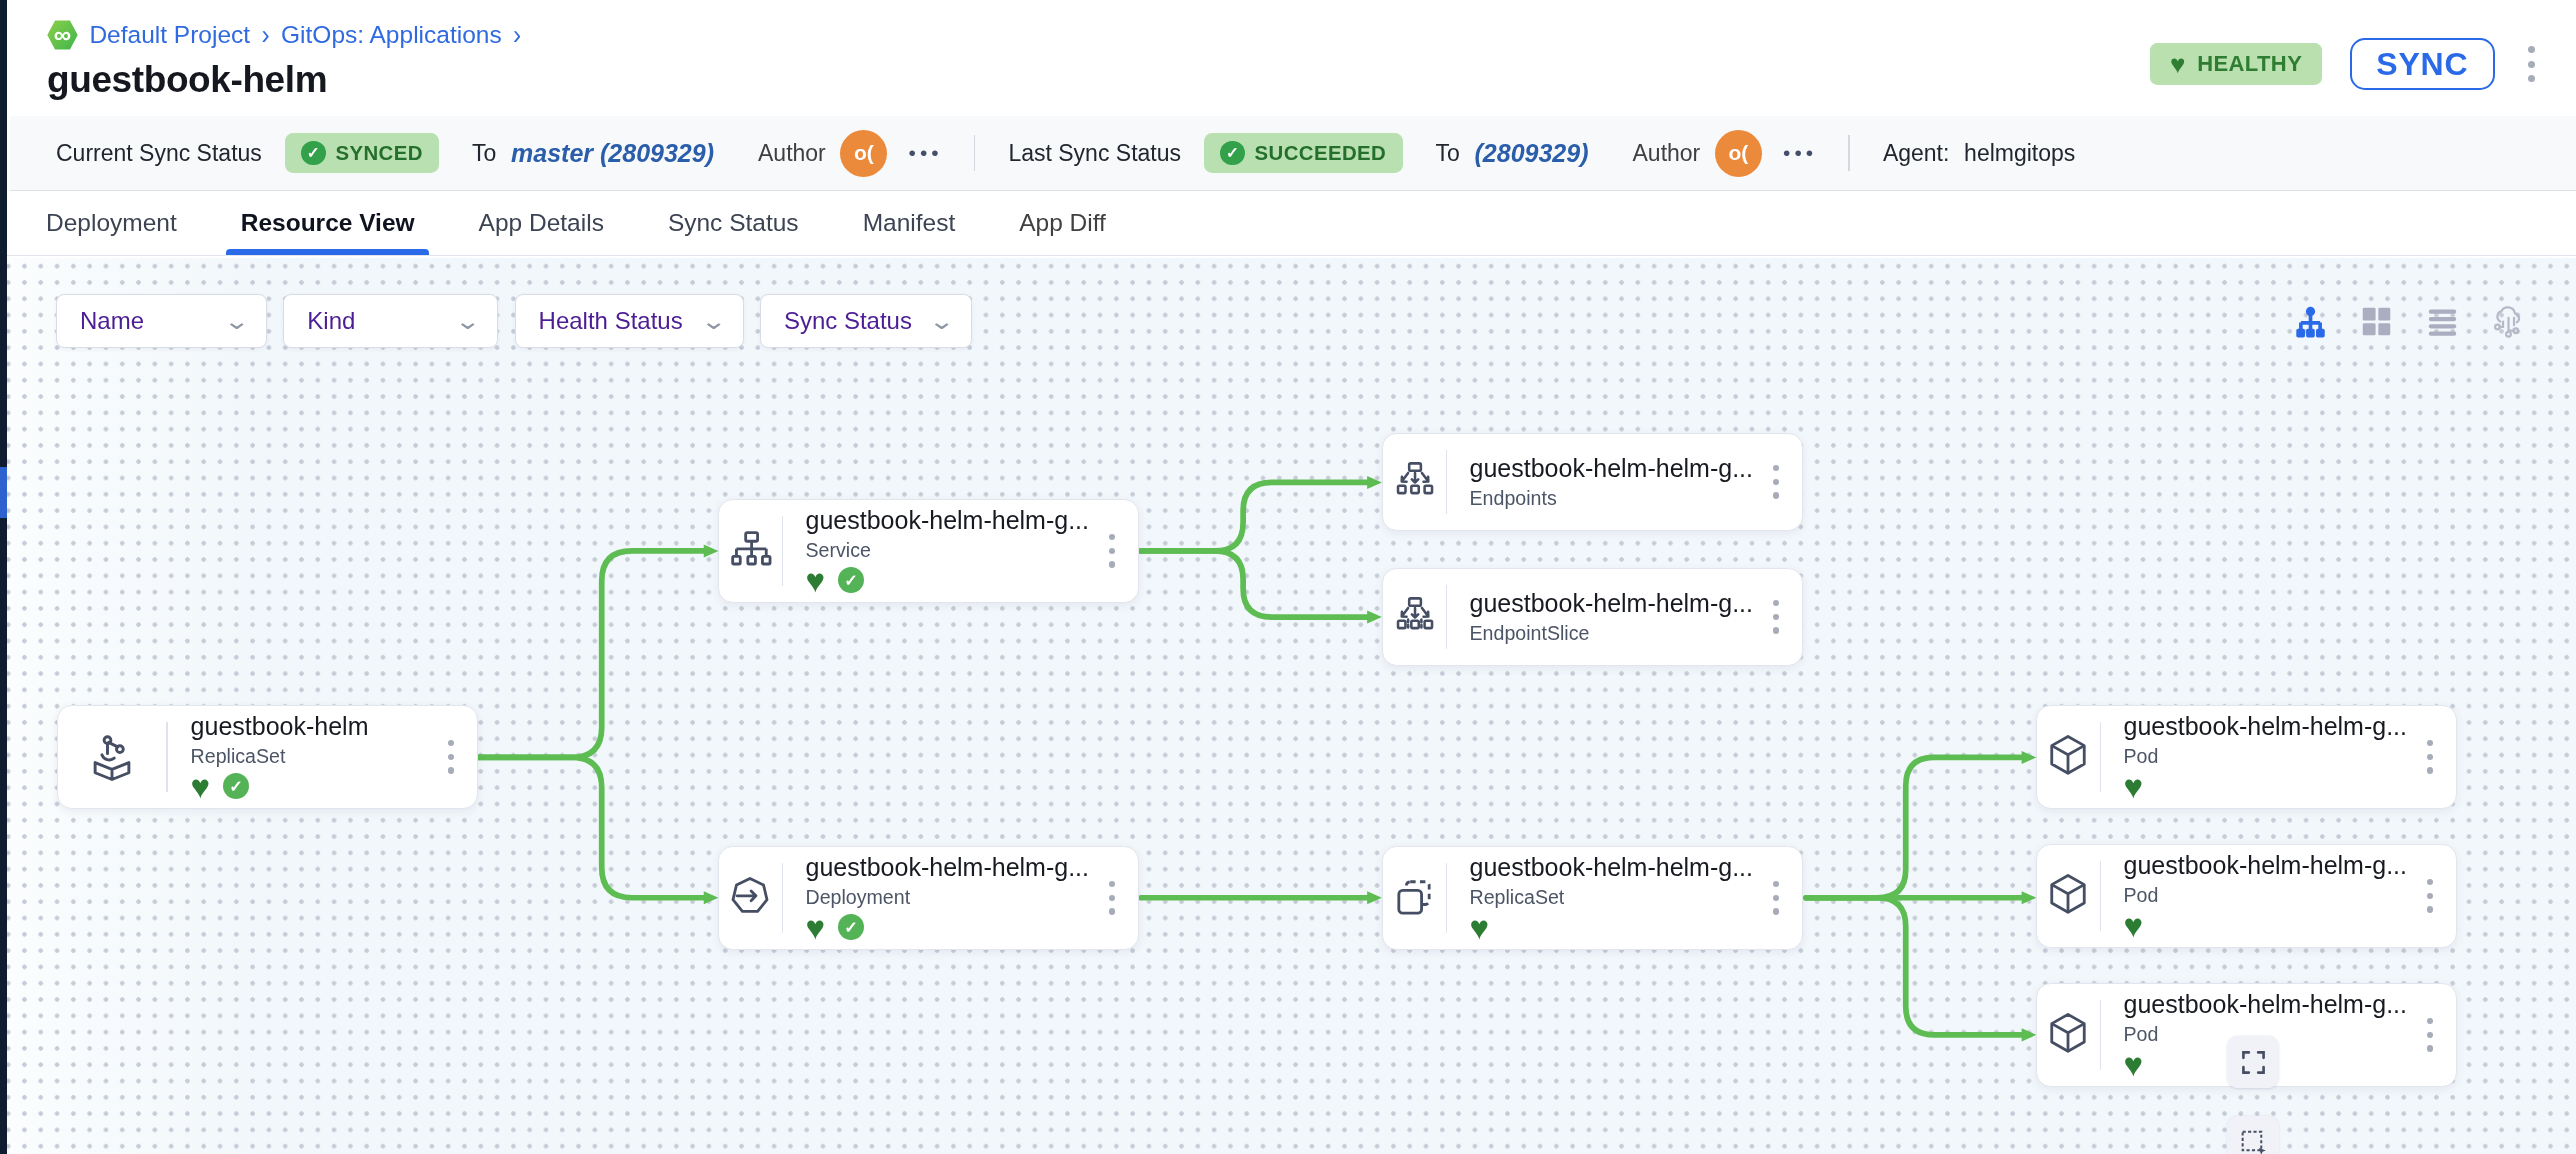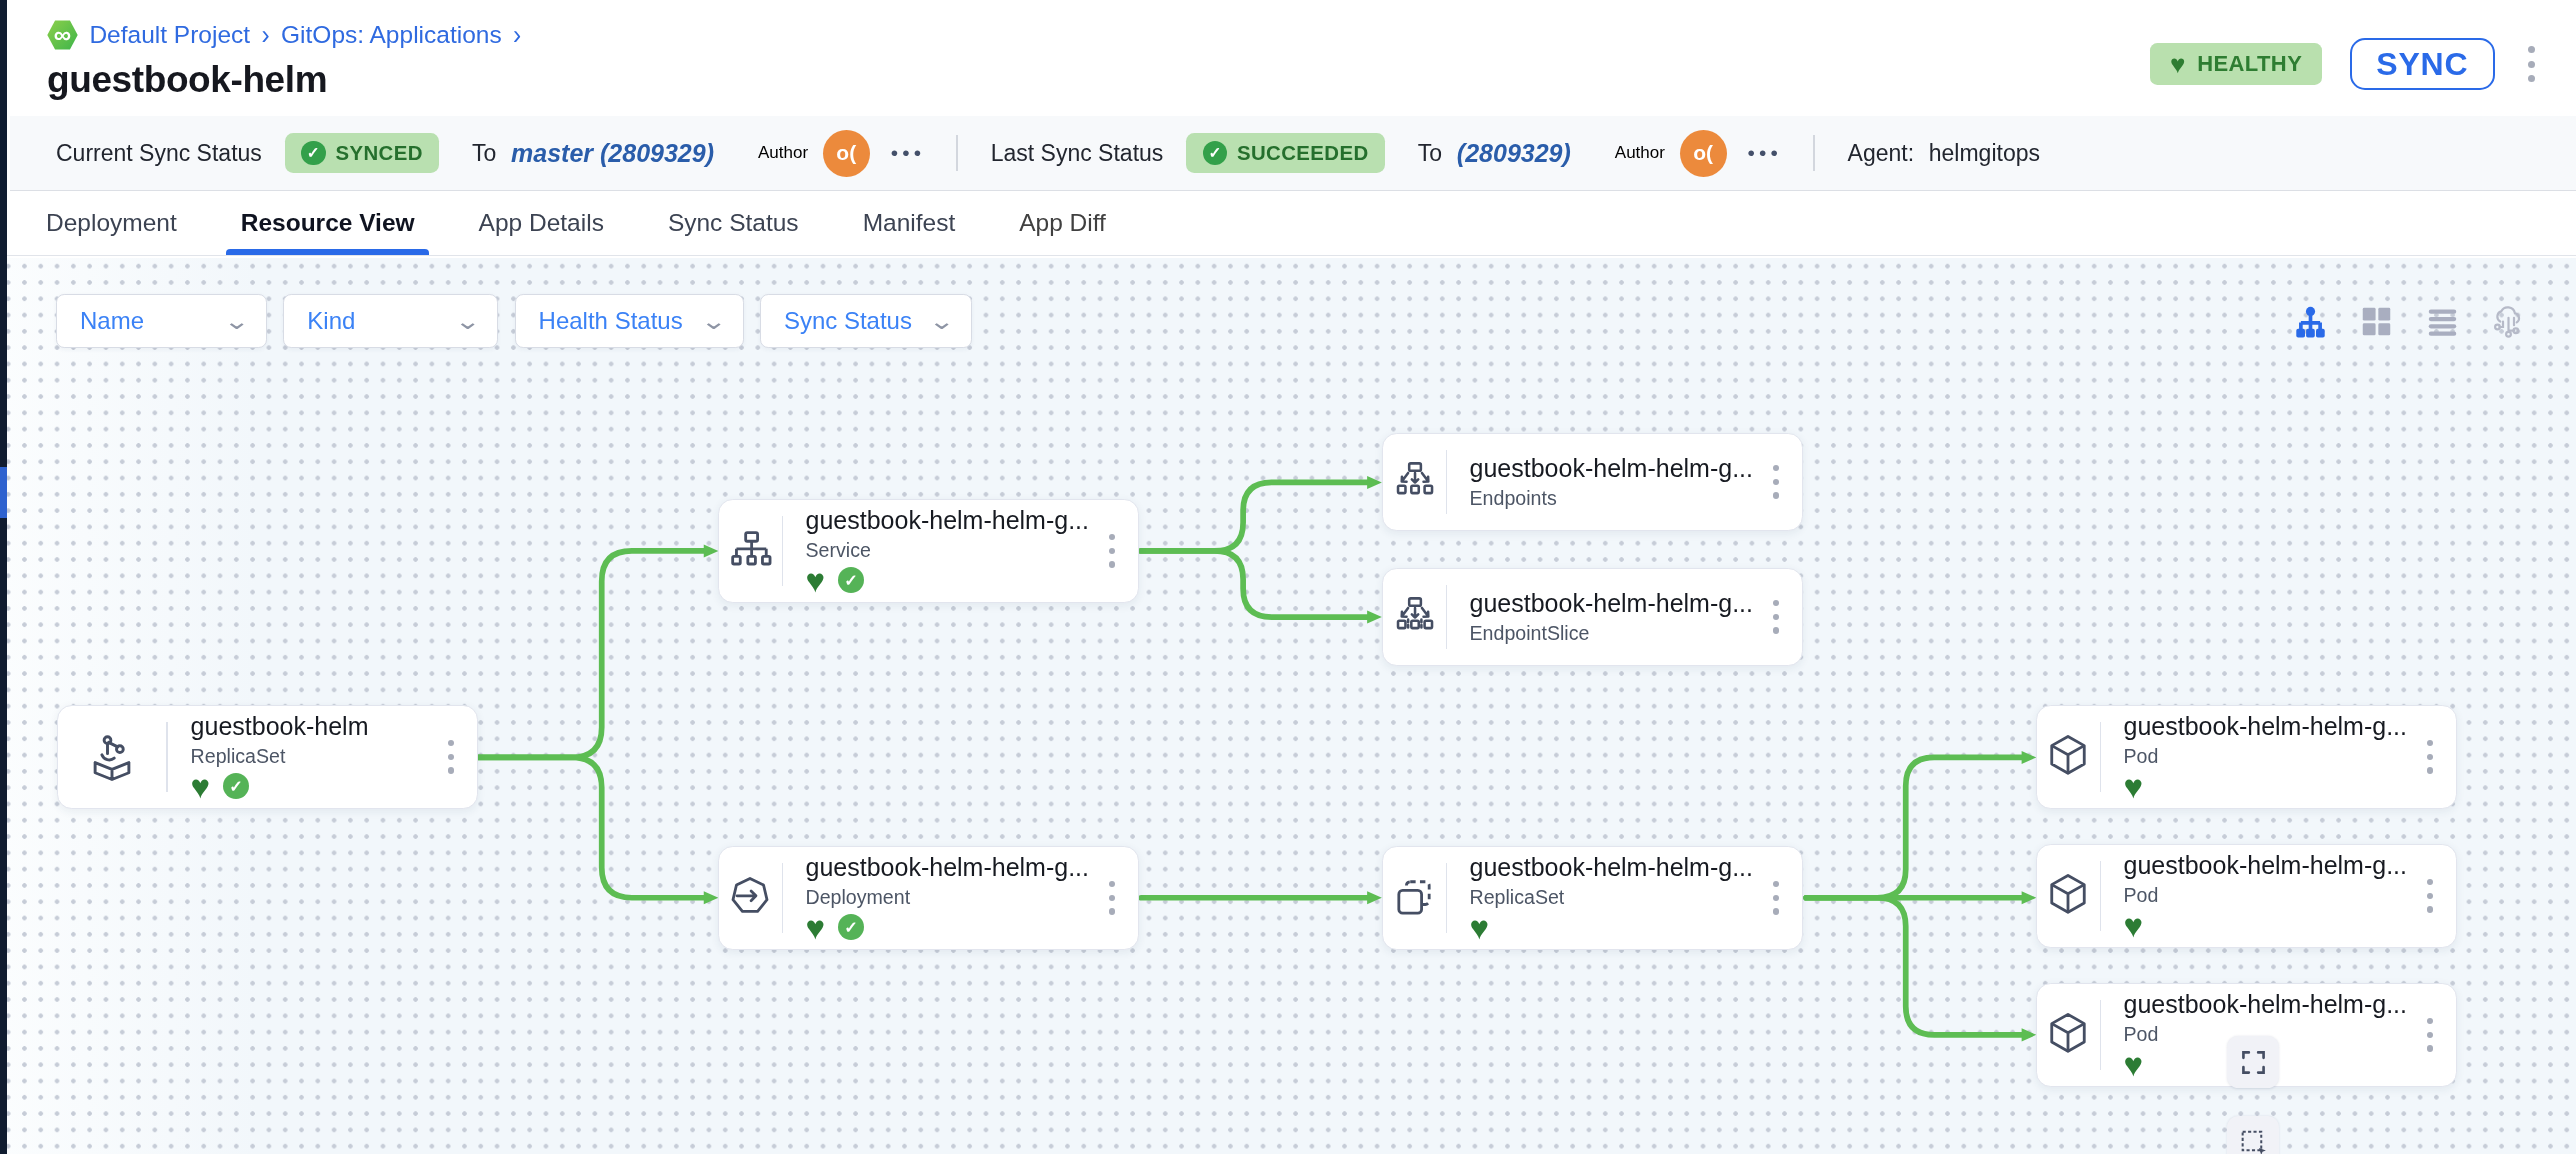--- a/index.html
+++ b/index.html
@@ -32,21 +32,21 @@
   .statusbar { position:absolute; left:10px; top:116px; width:2576px; height:75px; background:#f7f9fb;
                border-bottom:1.6px solid #dcdfe5; display:flex; align-items:center; padding:0 46px; }
   .sb-label { font-size:23px; color:#22262f; }
   .sb-badge { display:flex; align-items:center; gap:9.8px; background:#b9e0b0; border-radius:8.2px;
               padding:7.3px 16.3px; margin:0 33px 0 23px; }
   .sb-badge .chk { width:24.5px; height:24.5px; border-radius:50%; background:#33a04a; color:#fff;
                    font-size:15.5px; font-weight:bold; display:flex; align-items:center; justify-content:center; }
   .sb-badge .txt { font-size:20.4px; font-weight:bold; color:#256f2d; letter-spacing:0.4px; }
   .sb-to { font-size:23px; color:#22262f; margin-right:14.7px; }
   .sb-target { font-size:25px; font-weight:bold; color:#2a5daa; margin-right:44px;font-style:italic; }
-  .sb-author { font-size:17px; color:#000000; margin-right:14.7px; }
+  .sb-author { font-size:23px; color:#404040; margin-right:14.7px; }
   .avatar { width:47px; height:47px; border-radius:50%; background:#ec8a3c; color:#fff; font-size:21px;
             font-weight:bold; display:flex; align-items:center; justify-content:center; margin-right:21px; }
   .sb-more { font-size:21px; color:#44506a; letter-spacing:4.1px; margin-right:31px; cursor:pointer; }
   .sb-div { width:1.6px; height:36px; background:#d3d7de; margin-right:33px; }
   .sb-agent-label { font-size:23px; color:#22262f; margin-right:14.7px; }
   .sb-agent-value { font-size:23px; color:#22262f; }
 
   
   .tabsbar { position:absolute; left:0; top:191px; width:2576px; height:65px; background:#fff;
              border-bottom:1.6px solid #e1e4ea; display:flex; align-items:center; gap:64px; padding:0 0 0 46px; }
@@ -62,21 +62,21 @@
             background-image:radial-gradient(#c6ccd7 2px, transparent 2.4px),
                              linear-gradient(90deg,#fbfdfe 0%,#f2f7fb 10%);
             background-size:16.3px 16.3px, 100% 100%; }
   .edges { position:absolute; left:0; top:0; width:2576px; height:896px; pointer-events:none; }
 
   
   .filters { position:absolute; left:56px; top:36px; display:flex; gap:16.3px; }
   .filter { background:#fff; border:1.6px solid #d8dce5; border-radius:8.2px; height:54px;
             display:flex; align-items:center; justify-content:space-between; padding:0 19.6px 0 23px;
             box-shadow:0 1.6px 4.1px rgba(40,60,100,.05); cursor:pointer; }
-  .filter .flabel { font-size:24px; color:#3b82f6; }
+  .filter .flabel { font-size:24px; color:#4c1d95; }
   .filter .chev { font-size:23px; color:#8e95a5; margin-left:19.6px; transform:scaleX(1.4); }
   .f-name{width:211px;} .f-kind{width:215px;} .f-health{width:229px;} .f-sync{width:212px;}
 
   .viewmodes { position:absolute; right:51px; top:47px; display:flex; align-items:center; gap:33px; }
   .vm { width:33px; height:33px; cursor:pointer; }
 
   
   .node { position:absolute; width:421px; background:#fff; border:1.6px solid #e2e5ee; border-radius:14.7px;
           box-shadow:0 2.4px 8.2px rgba(30,50,90,.07); display:flex; cursor:pointer; }
   .h128{height:104px;} .h120{height:98px;}

